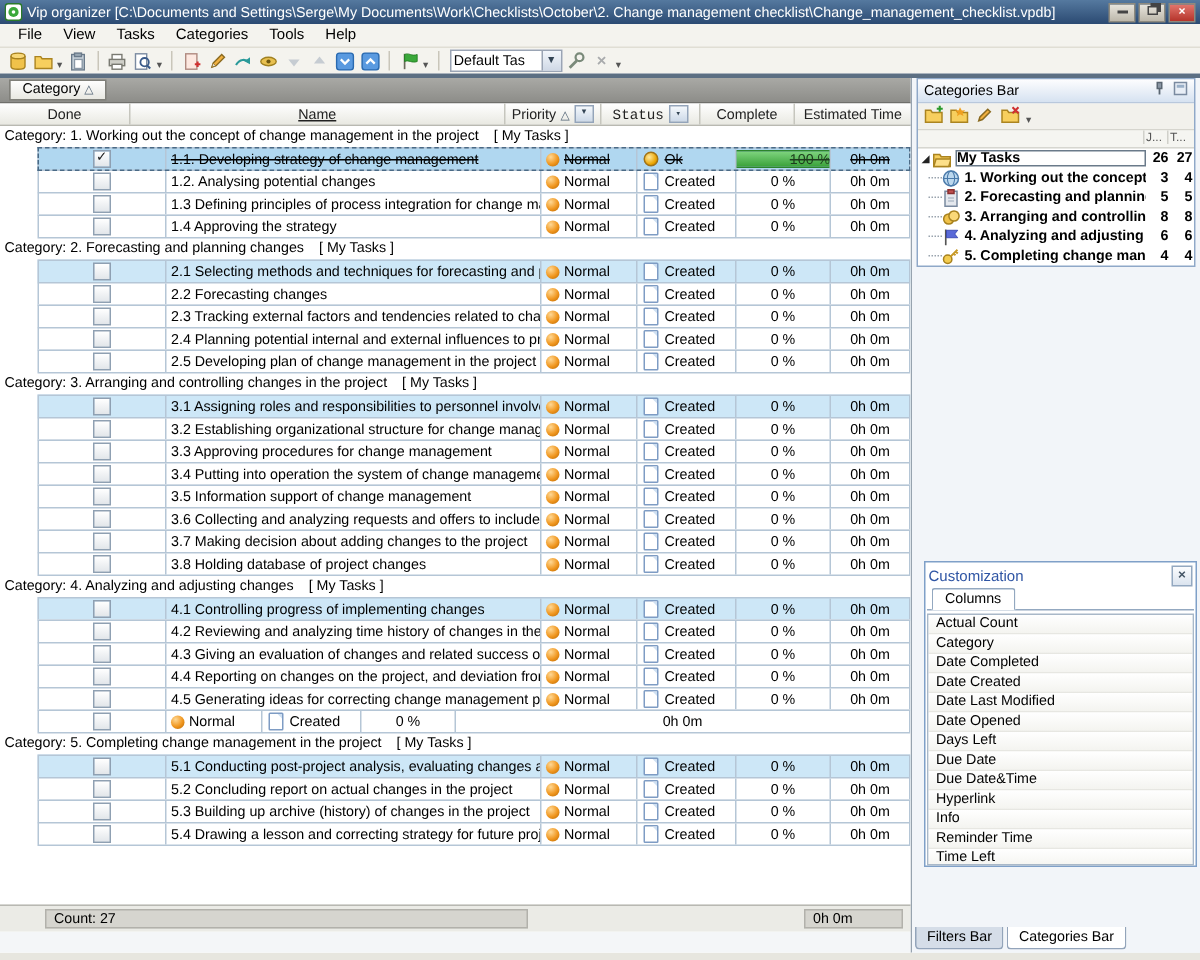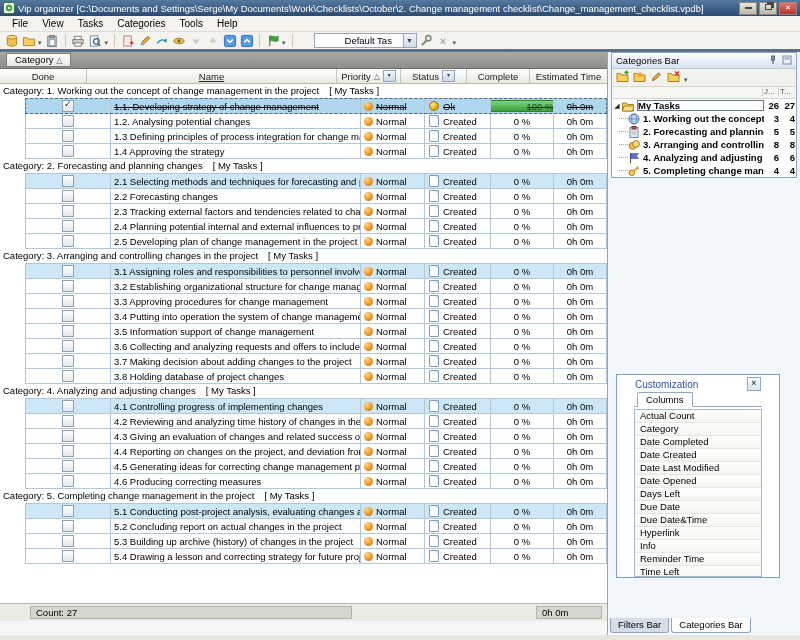--- a/index.html
+++ b/index.html
@@ -17,40 +17,40 @@
   .restg{display:inline-block;width:5px;height:4px;border:1px solid #444;box-shadow:2px -2px 0 -0px #444;}
 
   
   .menubar{height:15px;background:#f4f3ee;border-bottom:1px solid #e0ded4;display:flex;align-items:center;padding-left:6px;gap:2px;}
   .mitem{padding:1px 6px;font-size:10px;}
   .toolbar{height:17px;background:#f4f3ee;display:flex;align-items:center;padding-left:4px;gap:2px;}
   .tbi{width:15px;height:15px;display:inline-flex;align-items:center;justify-content:center;}
   .tbi svg{width:14px;height:14px;}
   .tsep{width:1px;height:13px;background:#c9c6ba;margin:0 3px;}
   .tcaret{font-size:7px;color:#555;margin:4px 1px 0 0;}
-  .combo{display:flex;align-items:center;border:1px solid #9aa4b4;background:#fff;height:13px;margin-left:16px;padding-left:28px;}
+  .combo{display:flex;align-items:center;border:1px solid #9aa4b4;background:#fff;height:13px;margin-left:2px;}
   .combo .cval{width:56px;padding:0 2px;font-size:9.5px;white-space:nowrap;overflow:hidden;}
   .combo .cbtn{width:12px;height:13px;background:linear-gradient(#f2f6fb,#cfd8e6);border-left:1px solid #9aa4b4;font-size:7px;text-align:center;line-height:13px;color:#345;}
   .xicon{color:#a9abad;font-weight:bold;font-size:11px;}
   .darkband{height:3px;background:#5c6f83;}
 
   
   .main{display:flex;height:583px;}
   .left{width:607px;border-right:1px solid #97a3af;display:flex;flex-direction:column;background:#fff;}
   .dock{width:192px;position:relative;background:#f2f5f9;}
 
   
   .groupbar{height:16px;background:linear-gradient(#a9a9a5,#8d8d89);border-bottom:1px solid #6f6f6b;display:flex;align-items:center;padding-left:6px;}
   .groupbtn{background:linear-gradient(#fefefe,#e8e8e2);border:1px solid #7f7f79;padding:0 8px;height:12px;line-height:12px;font-size:9.5px;}
   .sortg{font-size:8px;color:#567;}
 
   
   .colheads{height:14px;display:flex;background:linear-gradient(#ffffff,#e9e9e2);border-bottom:1px solid #b9b9b1;}
   .ch{border-right:1px solid #c6c6be;font-size:9.5px;display:flex;align-items:center;justify-content:center;gap:3px;box-sizing:border-box;color:#222;}
-  .ch-done{width:87px;}.ch-name{width:250px;text-decoration:underline;}.ch-pri{width:64px;}.ch-st{width:66px;}.ch-comp{width:63px;}.ch-est{flex:1;border-right:none;}
+  .ch-done{width:87px;}.ch-name{width:250px;text-decoration:underline;}.ch-pri{width:64px;}.ch-st{width:66px;font-family:Liberation Mono, monospace;}.ch-comp{width:63px;}.ch-est{flex:1;border-right:none;}
   .fbtn{width:11px;height:10px;background:linear-gradient(#f4f8fc,#cdd9e8);border:1px solid #93a4ba;font-size:6px;line-height:9px;text-align:center;color:#345;}
 
   
   .grid{flex:0 0 519px;overflow:hidden;background:#fff;position:relative;}
   .grow{height:14px;line-height:14px;padding-left:3px;font-size:9.5px;white-space:nowrap;overflow:hidden;}
   .gtag{margin-left:10px;}
   .trow{height:14px;margin-left:25px;margin-top:-1px;display:flex;border:1px solid #b5c6d6;background:#fff;position:relative;}
   .grow + .trow{margin-top:0;}
   .trow > div{border-right:1px solid #b5c6d6;box-sizing:border-box;display:flex;align-items:center;font-size:9.5px;white-space:nowrap;overflow:hidden;}
   .td-done{width:85px;justify-content:center;}
@@ -91,21 +91,21 @@
   .ptree{font-size:9.5px;font-weight:bold;}
   .titem{height:13px;display:flex;align-items:center;white-space:nowrap;}
   .texp{width:10px;text-align:center;font-size:7px;color:#222;}
   .tconn{width:9px;height:0;border-top:1px dotted #9aa4ae;margin-left:7px;flex:0 0 auto;}
   .ticon{width:13px;height:12px;margin-right:2px;flex:0 0 auto;}
   .ticon svg{width:12px;height:12px;}
   .tlabel{flex:1;overflow:hidden;}
   .titem.root .tlabel{outline:1px solid #6a7a8a;outline-offset:-1px;padding:0 1px;}
   .tv{width:15px;text-align:right;padding-right:1px;flex:0 0 auto;}
 
-  .customization{top:322px;left:8px;right:20px;height:204px;border-color:#7fa0c8;padding:1px 17px;box-sizing:border-box;}
+  .customization{top:322px;left:8px;right:2px;height:204px;border-color:#7fa0c8;padding:1px 1px;box-sizing:border-box;}
   .ctitle{height:16px;display:flex;align-items:center;justify-content:space-between;color:#2f55a4;font-size:10px;padding:0 1px;}
   .cclose{width:12px;height:12px;border:1px solid #93a8c0;background:linear-gradient(#fbfcfe,#dbe4ef);color:#456;font-size:9px;line-height:11px;text-align:center;font-weight:bold;}
   .ctabrow{height:14px;border-bottom:1px solid #93a8c0;padding-left:3px;}
   .ctab{display:inline-block;height:13px;line-height:13px;padding:0 8px;border:1px solid #93a8c0;border-bottom:1px solid #fff;background:#fff;border-radius:2px 2px 0 0;font-size:9.5px;}
   .clist{border:1px solid #a9b8c8;margin-top:2px;height:166px;overflow:hidden;}
   .citem{height:12px;line-height:12px;padding-left:5px;border-bottom:1px solid #e7e7e2;font-size:9.5px;background:linear-gradient(#ffffff,#f4f4f0);}
 
   .docktabs{position:absolute;bottom:0;left:0;right:0;height:17px;display:flex;gap:2px;padding:1px 0 0 2px;background:#f2f5f9;}
   .dtab{height:14px;line-height:14px;padding:0 7px;font-size:9.5px;border:1px solid #93a4ba;border-top:none;border-radius:0 0 3px 3px;background:#d5dde8;}
   .dtab.active{background:#fff;}
@@ -760,23 +760,20 @@
             <div class="td-comp">
               <span class="strk">0 %</span>
             </div>
             <div class="td-est">
               <span class="strk">0h 0m</span>
             </div>
           </div>
           <div class="trow">
             <div class="td-done">
               <span class="cb"></span>
-            </div>
-            <div class="td-name">
-              <span class="strk">4.6 Producing correcting measures</span>
             </div>
             <div class="td-pri">
               <span class="ball"></span>
               <span class="strk">Normal</span>
             </div>
             <div class="td-st">
               <span class="pagei"></span>
               <span class="strk">Created</span>
             </div>
             <div class="td-comp">

